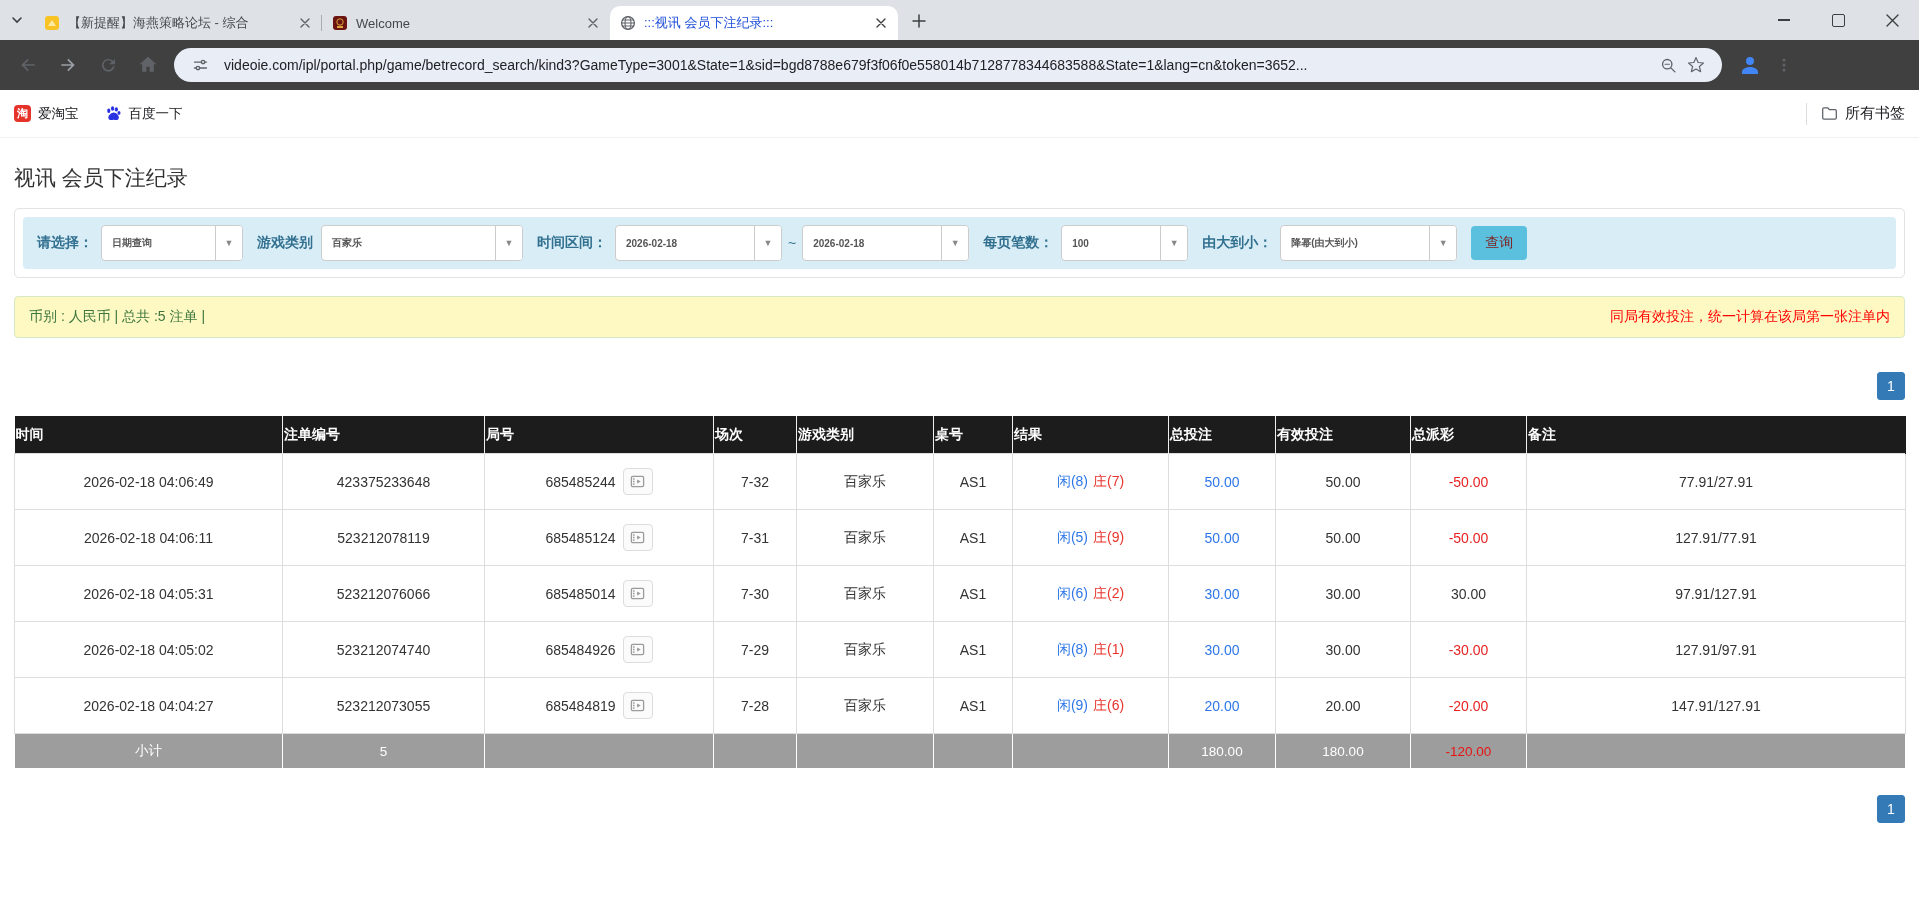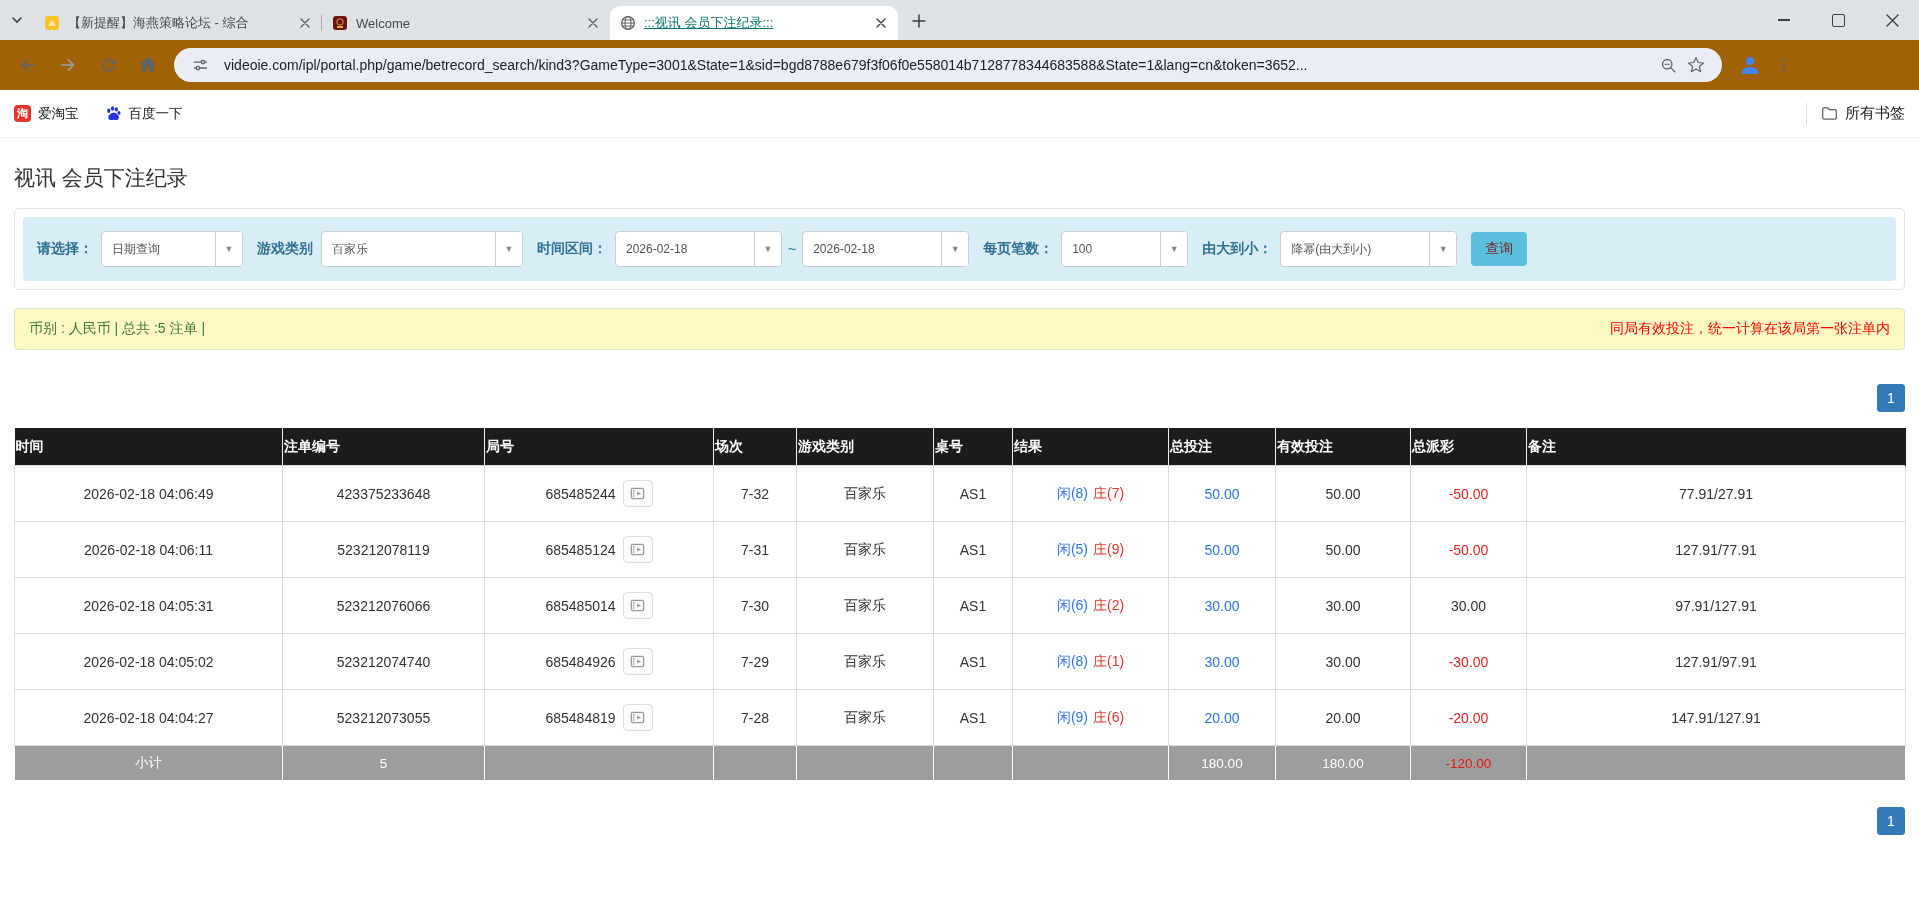--- a/index.html
+++ b/index.html
@@ -3,31 +3,31 @@
 <meta charset="utf-8">
 <style>
   html,body{margin:0;padding:0;background:#fff;}
   body{width:1919px;height:923px;overflow:hidden;font-family:"Liberation Sans","DejaVu Sans",sans-serif;position:relative;}
 
   
   .tabstrip{height:40px;background:#dee1e6;display:flex;align-items:flex-end;position:relative;}
   .tab-search{width:34px;height:40px;display:flex;align-items:center;justify-content:center;cursor:pointer;}
   .tab{width:288px;height:34px;display:flex;align-items:center;padding:0 8px 0 10px;box-sizing:border-box;color:#45494d;font-size:13px;position:relative;}
   .tab .sep{position:absolute;right:0;top:9px;height:16px;width:1px;background:#a8adb3;}
-  .tab.active{background:#fff;border-radius:10px 10px 0 0;color:#0f766e;text-decoration:underline;}
+  .tab.active{background:#fff;border-radius:10px 10px 0 0;color:#1d4ed8;}
   .tab .favicon{width:16px;height:16px;margin-right:8px;flex:0 0 16px;}
   .tab .t-title{flex:1;white-space:nowrap;overflow:hidden;text-overflow:clip;}
   .tab .t-close{width:18px;height:18px;border-radius:50%;display:flex;align-items:center;justify-content:center;cursor:pointer;margin-left:6px;}
   .newtab{width:30px;height:30px;margin:0 0 4px 6px;display:flex;align-items:center;justify-content:center;cursor:pointer;}
   .win-controls{position:absolute;right:0;top:0;height:40px;display:flex;align-items:center;}
   .win-btn{width:54px;height:40px;display:flex;align-items:center;justify-content:center;cursor:pointer;}
   .win-min{width:12px;height:1.5px;background:#3c4043;}
   .win-max{width:11px;height:11px;border:1.4px solid #3c4043;border-radius:2px;}
 
-  .toolbar{height:50px;background:#a16207;display:flex;align-items:center;padding:0 8px;box-sizing:border-box;}
+  .toolbar{height:50px;background:#404040;display:flex;align-items:center;padding:0 8px;box-sizing:border-box;}
   .nav-btn{width:40px;height:40px;border-radius:50%;display:flex;align-items:center;justify-content:center;cursor:pointer;flex:0 0 40px;}
   .omnibox{flex:1;height:34px;background:#e9edf6;border-radius:17px;margin:0 10px 0 6px;display:flex;align-items:center;padding:0 12px;box-sizing:border-box;max-width:1548px;}
   .omnibox .url{flex:1;font-size:14px;color:#202124;white-space:nowrap;overflow:hidden;margin-left:10px;}
   .ob-icon{width:28px;height:28px;display:flex;align-items:center;justify-content:center;cursor:pointer;flex:0 0 28px;}
   .toolbar-right{display:flex;align-items:center;}
   .avatar-btn{width:36px;height:36px;border-radius:50%;display:flex;align-items:center;justify-content:center;cursor:pointer;}
   .menu-btn{width:32px;height:36px;display:flex;align-items:center;justify-content:center;cursor:pointer;}
 
   .bookmarks{height:48px;background:#fff;display:flex;align-items:center;padding:0 14px;box-sizing:border-box;border-bottom:1px solid #f1f1f1;}
   .bm-item{display:flex;align-items:center;font-size:13.5px;color:#202124;margin-right:26px;cursor:pointer;}
@@ -37,25 +37,25 @@
   .allbm{display:flex;align-items:center;font-size:15px;color:#202124;cursor:pointer;}
   .allbm svg{margin-right:7px;}
 
   .tao-ico{background:#e6332a;border-radius:4px;color:#fff;font-size:11px;display:flex;align-items:center;justify-content:center;font-weight:bold;}
 
   
   .content{padding:0 14px;}
   h1.page-title{font-size:21px;font-weight:500;color:#333;margin:26px 0 16px 0;}
 
   .filter-panel{border:1px solid #e3e3e3;border-radius:5px;padding:8px;margin-bottom:18px;}
-  .filter-bar{background:#d9edf7;border-radius:4px;height:64px;display:flex;align-items:center;padding:0 14px;box-sizing:border-box;}
+  .filter-bar{background:#d9edf7;border-radius:4px;height:52px;display:flex;align-items:center;padding:0 14px;box-sizing:border-box;}
   .f-label{color:#31708f;font-weight:bold;font-size:14px;margin:0 8px 0 14px;white-space:nowrap;}
   .f-label:first-child{margin-left:0;}
   .combo{display:flex;height:34px;background:#fff;border:1px solid #ccc;border-radius:4px;overflow:hidden;cursor:pointer;}
-  .combo .c-val{padding:0 10px;display:flex;align-items:center;font-size:12px;color:#555;}
+  .combo .c-val{padding:0 10px;display:flex;align-items:center;font-size:10px;color:#555;font-weight:bold;}
   .combo .c-arrow{width:26px;border-left:1px solid #ccc;display:flex;align-items:center;justify-content:center;color:#888;font-size:9px;background:#fff;}
   .w1{width:140px}.w2{width:200px}.w3{width:165px}.w4{width:125px}.w5{width:175px}
   .tilde{color:#31708f;font-size:14px;margin:0 6px;}
   .btn-query{background:#5bc0de;color:#7f1d1d;border:none;border-radius:4px;font-size:14px;height:34px;padding:0 14px;margin-left:14px;cursor:pointer;}
 
   .info-bar{background:#fef9c3;border:1px solid #d6e9c6;border-radius:4px;height:42px;display:flex;align-items:center;padding:0 14px;box-sizing:border-box;margin-bottom:34px;}
   .info-left{color:#3c763d;font-size:14px;}
   .info-right{margin-left:auto;color:#ff0000;font-size:14px;}
 
   .pag-row{display:flex;justify-content:flex-end;margin:0 0 16px 0;}

